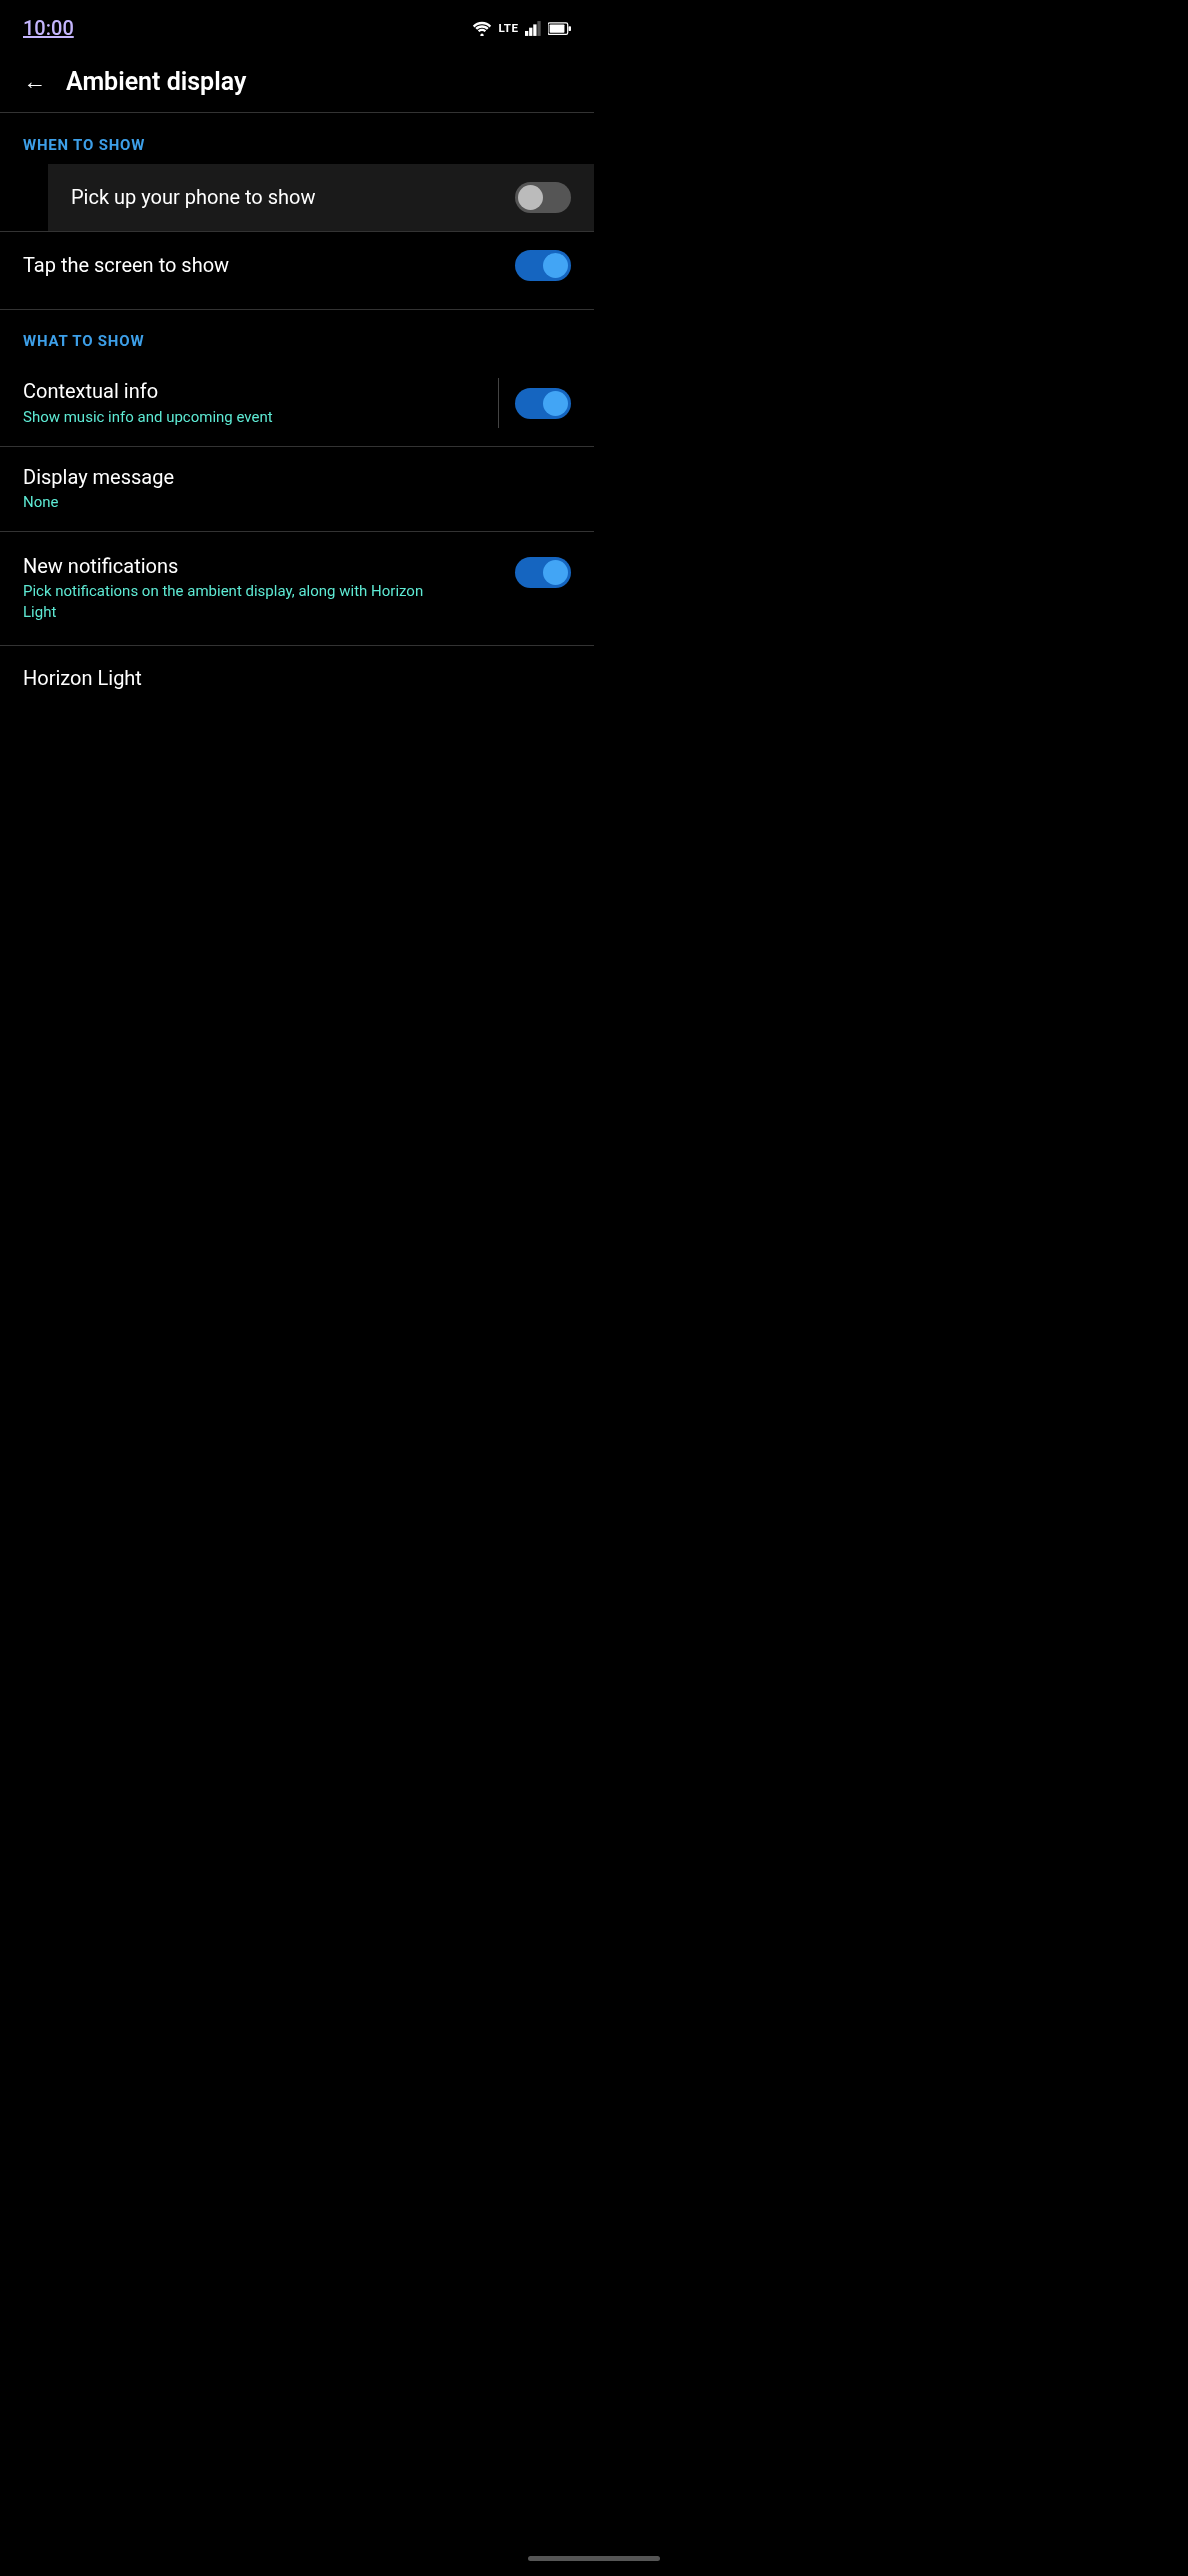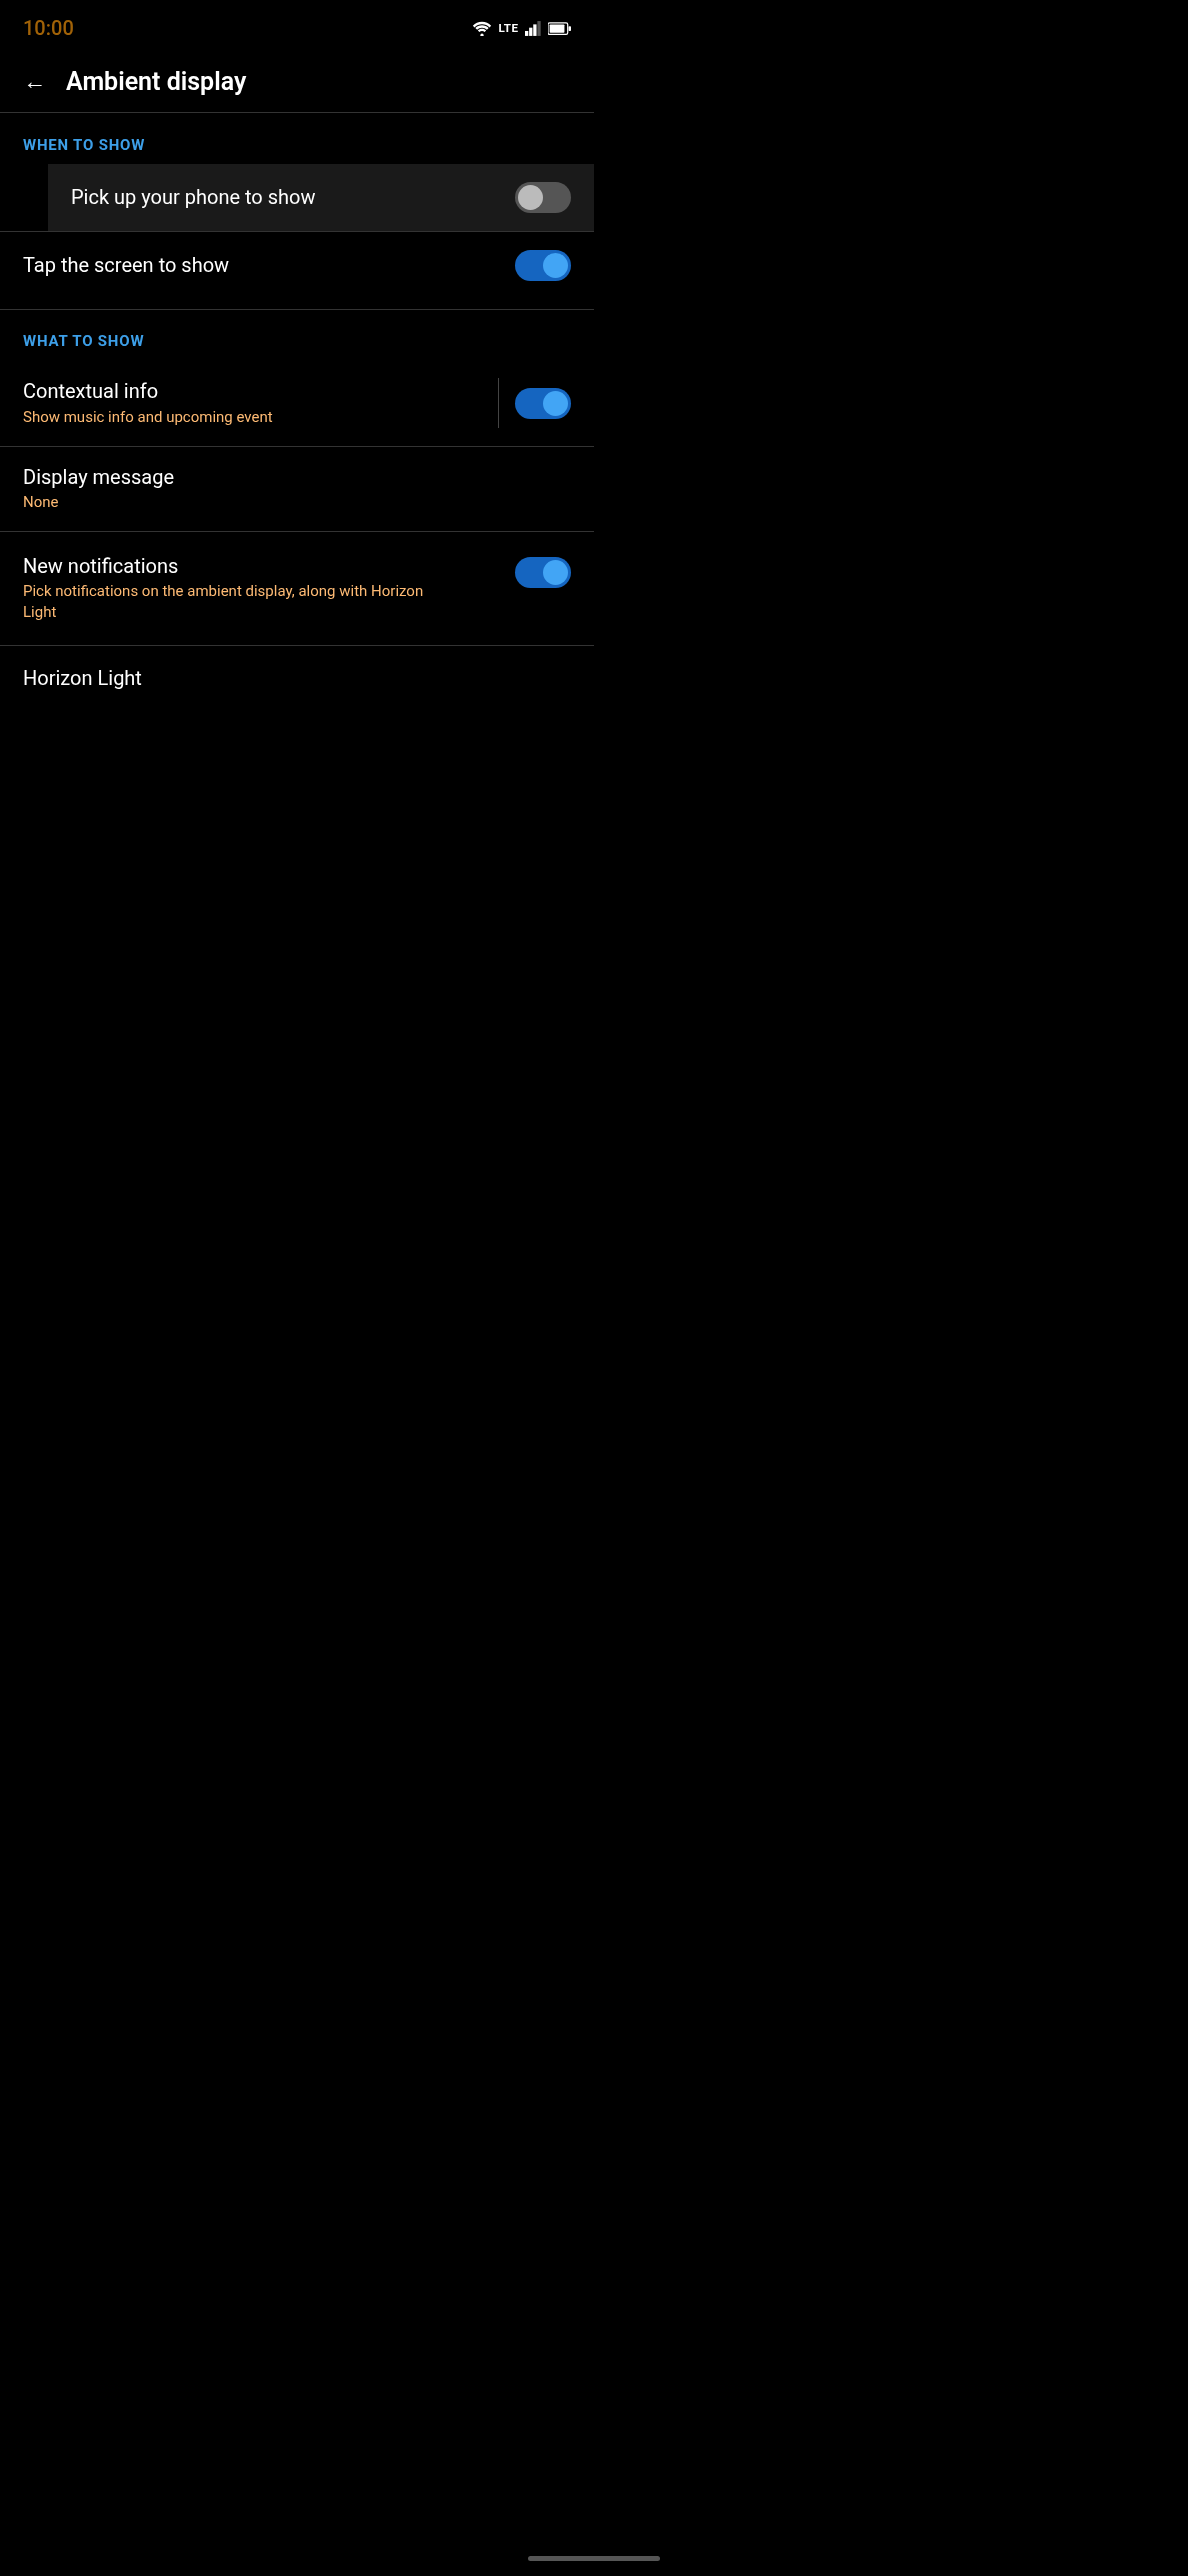--- a/index.html
+++ b/index.html
@@ -20,21 +20,22 @@
       display: flex;
       justify-content: space-between;
       align-items: center;
       padding: 15px 23px 8.3px 23px;
       height: 50px;
     }
 
     .status-time {
       font-size: 20px;
       font-weight: 500;
-      color: #a16207;
+      color: #c4b5fd;
+      text-decoration: underline;
     }
 
     .status-icons {
       display: flex;
       align-items: center;
       gap: 6.6px;
     }
 
     
     .header {
@@ -94,21 +95,21 @@
     }
 
     .setting-title {
       font-size: 20px;
       font-weight: 400;
       color: #fff;
     }
 
     .setting-subtitle {
       font-size: 15px;
-      color: #fdba74;
+      color: #5eead4;
       margin-top: 3.3px;
       line-height: 1.4;
     }
 
     
     .toggle-container {
       position: relative;
       width: 56px;
       height: 31px;
       flex-shrink: 0;

